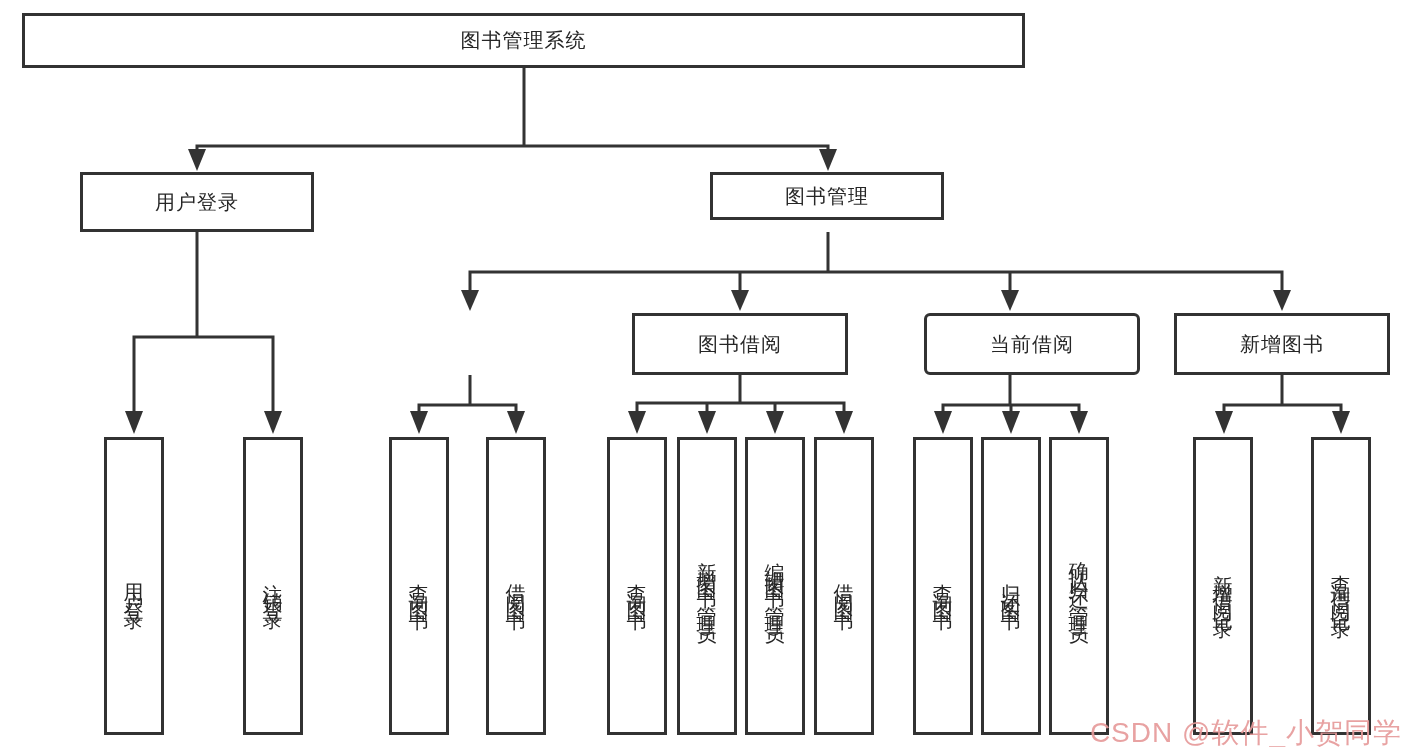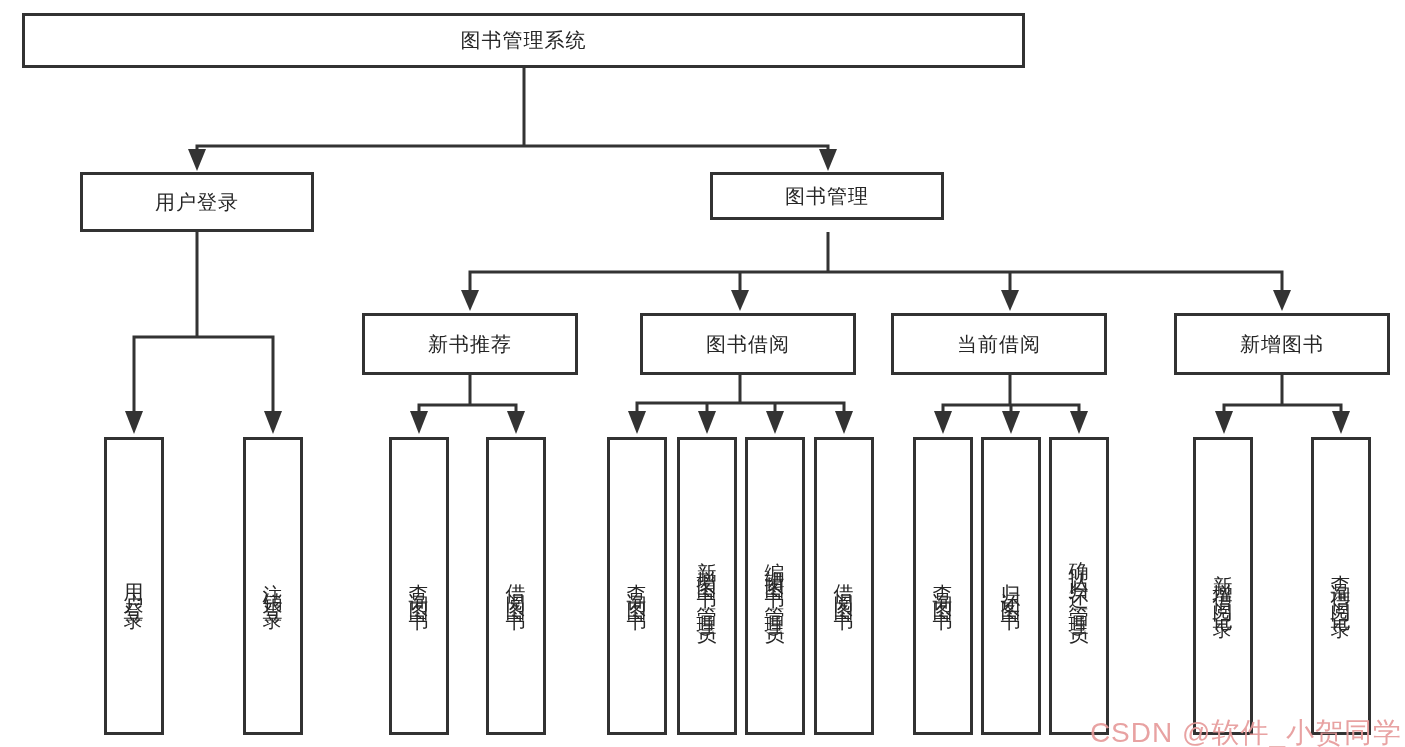--- a/index.html
+++ b/index.html
@@ -22,21 +22,21 @@
   }
   .hnode span{
     font-size:20px;
     letter-spacing:1px;
     white-space:nowrap;
   }
   .root{left:22px;top:13px;width:1003px;height:55px;}
   .l2a{left:80px;top:172px;width:234px;height:60px;}
   .l2b{left:710px;top:172px;width:234px;height:48px;}
   .l3{top:313px;width:216px;height:62px;}
-  .l3a{left:362px;} .l3b{left:632px;margin-left:8px;} .l3c{left:891px;} .l3d{left:1174px;}
+  .l3a{left:362px;} .l3b{left:632px;} .l3c{left:924px;border-radius:6px;} .l3d{left:1174px;}
   .leaf{top:437px;width:60px;height:298px;}
   .leaf span{
     writing-mode:vertical-rl;
     text-orientation:mixed;
     font-size:20px;
     letter-spacing:9px;
     line-height:60px;
   }
   .lf0{left:104px;} .lf1{left:243px;}
   .lf2{left:389px;} .lf3{left:486px;}
@@ -102,23 +102,20 @@
     <span>图书管理系统</span>
   </div>
 
   <div class="node hnode l2a">
     <span>用户登录</span>
   </div>
   <div class="node hnode l2b">
     <span>图书管理</span>
   </div>
 
-  <div class="node hnode l3 l3a">
-    <span>新书推荐</span>
-  </div>
   <div class="node hnode l3 l3b">
     <span>图书借阅</span>
   </div>
   <div class="node hnode l3 l3c">
     <span>当前借阅</span>
   </div>
   <div class="node hnode l3 l3d">
     <span>新增图书</span>
   </div>
 

